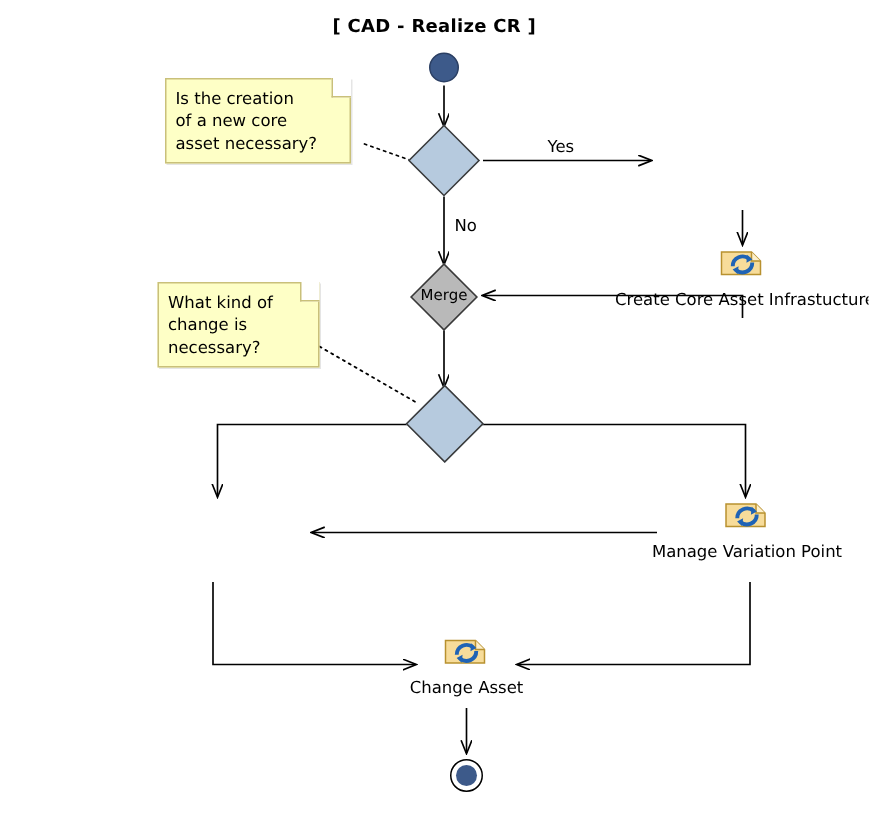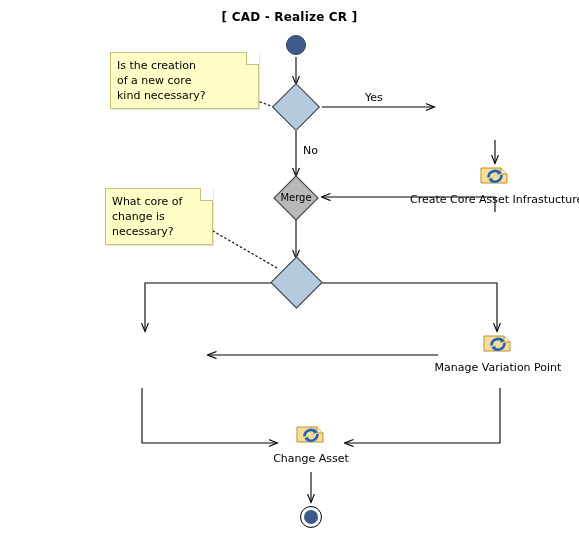--- a/index.html
+++ b/index.html
@@ -188,30 +188,30 @@
   <div class="diamond decision" style="left:279px; top:90px; width:34px; height:34px;"></div>
 
   <div class="edge-label" style="left:365px; top:91px;">Yes</div>
   <div class="edge-label" style="left:303px; top:144px;">No</div>
 
   <div class="diamond merge" style="left:280px; top:182px; width:32px; height:32px;"></div>
   <div class="diamond-label" style="left:271px; top:192px; width:50px;">Merge</div>
 
   <div class="diamond decision" style="left:278px; top:264px; width:37px; height:37px;"></div>
 
-  <div class="note" style="left:110px; top:52px; width:149px;">
+  <div class="note" style="left:110px; top:52px; width:124px;">
     <span class="fold"></span>
     <span class="line">Is the creation</span>
     <span class="line">of a new core</span>
-    <span class="line">kind necessary?</span>
+    <span class="line">asset necessary?</span>
   </div>
 
   <div class="note" style="left:105px; top:188px; width:108px;">
     <span class="fold"></span>
-    <span class="line">What core of</span>
+    <span class="line">What kind of</span>
     <span class="line">change is</span>
     <span class="line">necessary?</span>
   </div>
 
 
   <div class="node" style="left:410px; top:163px; width:170px;">
     <div class="icon-wrap">
       <svg width="36" height="28" viewBox="0 0 36 28">
         <path d="M4,5 L24,5 L30,11 L30,20 L4,20 Z" fill="#f7dc9a" stroke="#b8912f" stroke-width="1"></path>
         <path d="M24,5 L24,11 L30,11" fill="#fdf0cc" stroke="#b8912f" stroke-width="1"></path>

